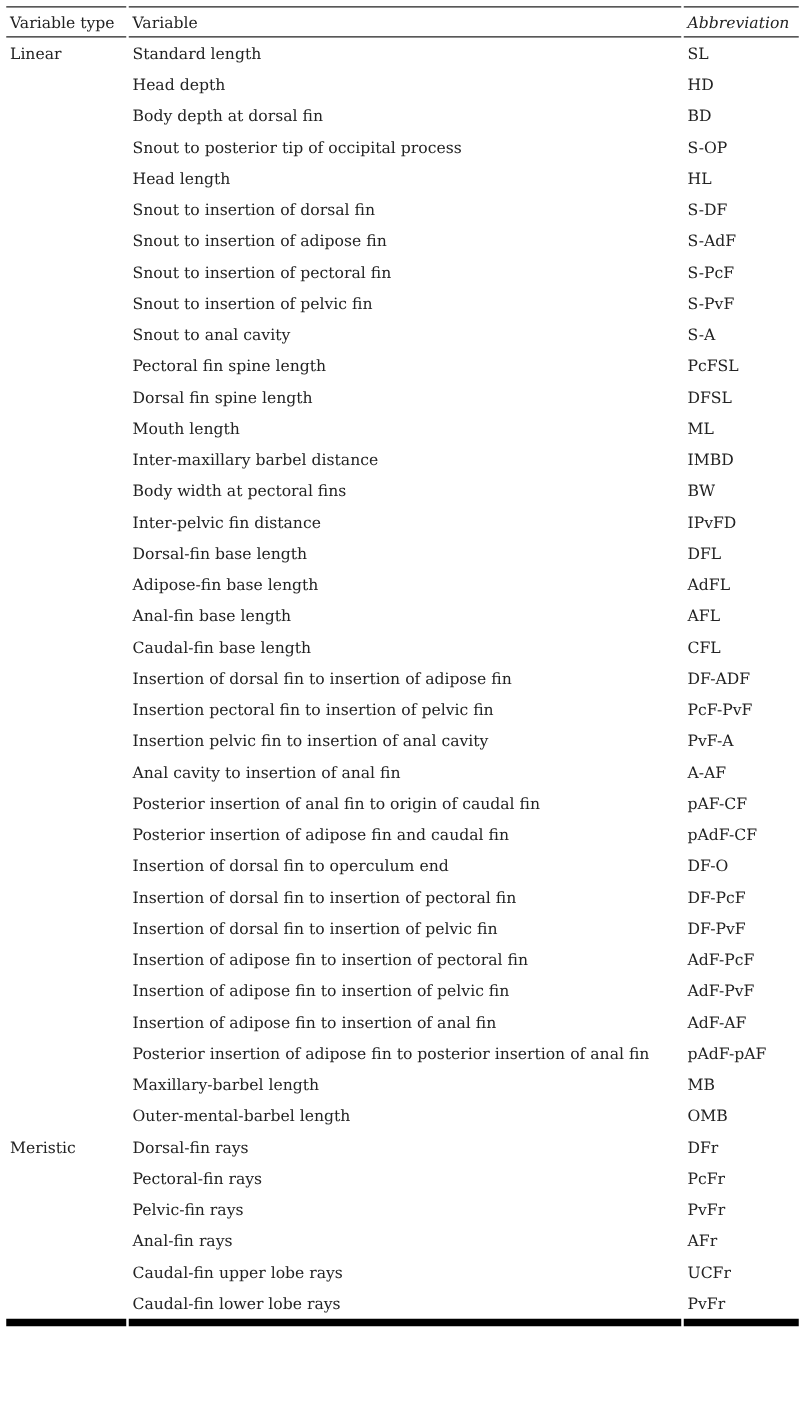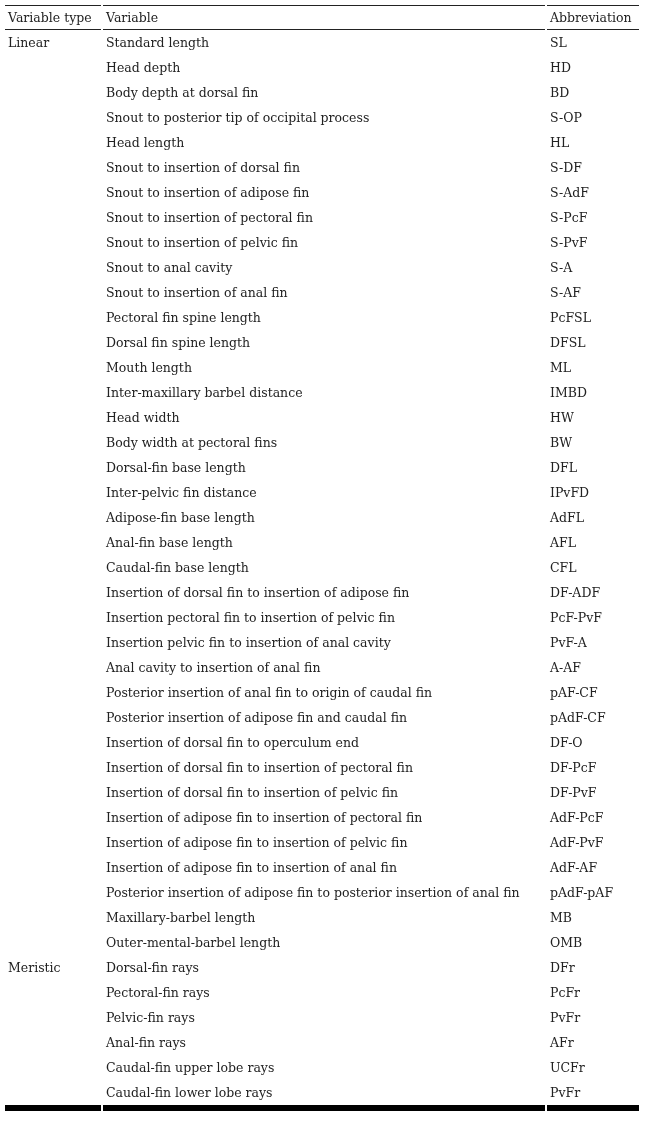--- a/index.html
+++ b/index.html
@@ -23,21 +23,21 @@
     }
     .tbl thead th {
       border-top: 1px solid #222;
       border-bottom: 1px solid #222;
       height: 23px;
       margin-top: 24px;
     }
     .tbl tbody tr:last-child td { border-bottom: 6px solid #000000; }
     .c1 { width: 90px; }
     .c2 { width: 436px; }
-    .c3 { width: 86px; }
+    .c3 { width: 86px; font-style: italic; }
   </style>
 </head>
 <body>
 
 <table class="tbl">
   <thead>
     <tr>
       <th class="c1">Variable type</th>
       <th class="c2">Variable</th>
       <th class="c3">Abbreviation</th>
@@ -89,62 +89,52 @@
         <td>Snout to insertion of pelvic fin</td>
         <td>S-PvF</td>
       </tr>
       <tr>
         <td></td>
         <td>Snout to anal cavity</td>
         <td>S-A</td>
       </tr>
       <tr>
         <td></td>
-        <td>Snout to insertion of anal fin</td>
-        <td>S-AF</td>
-      </tr>
-      <tr>
-        <td></td>
         <td>Pectoral fin spine length</td>
         <td>PcFSL</td>
       </tr>
       <tr>
         <td></td>
         <td>Dorsal fin spine length</td>
         <td>DFSL</td>
       </tr>
       <tr>
         <td></td>
         <td>Mouth length</td>
         <td>ML</td>
       </tr>
       <tr>
         <td></td>
         <td>Inter-maxillary barbel distance</td>
         <td>IMBD</td>
       </tr>
       <tr>
         <td></td>
-        <td>Head width</td>
-        <td>HW</td>
-      </tr>
-      <tr>
-        <td></td>
         <td>Body width at pectoral fins</td>
         <td>BW</td>
       </tr>
       <tr>
         <td></td>
+        <td>Inter-pelvic fin distance</td>
+        <td>IPvFD</td>
+      </tr>
+      <tr>
+        <td></td>
         <td>Dorsal-fin base length</td>
         <td>DFL</td>
-      </tr>
-      <tr>
-        <td></td>
-        <td>Inter-pelvic fin distance</td>
-        <td>IPvFD</td>
       </tr>
       <tr>
         <td></td>
         <td>Adipose-fin base length</td>
         <td>AdFL</td>
       </tr>
       <tr>
         <td></td>
         <td>Anal-fin base length</td>
         <td>AFL</td>

